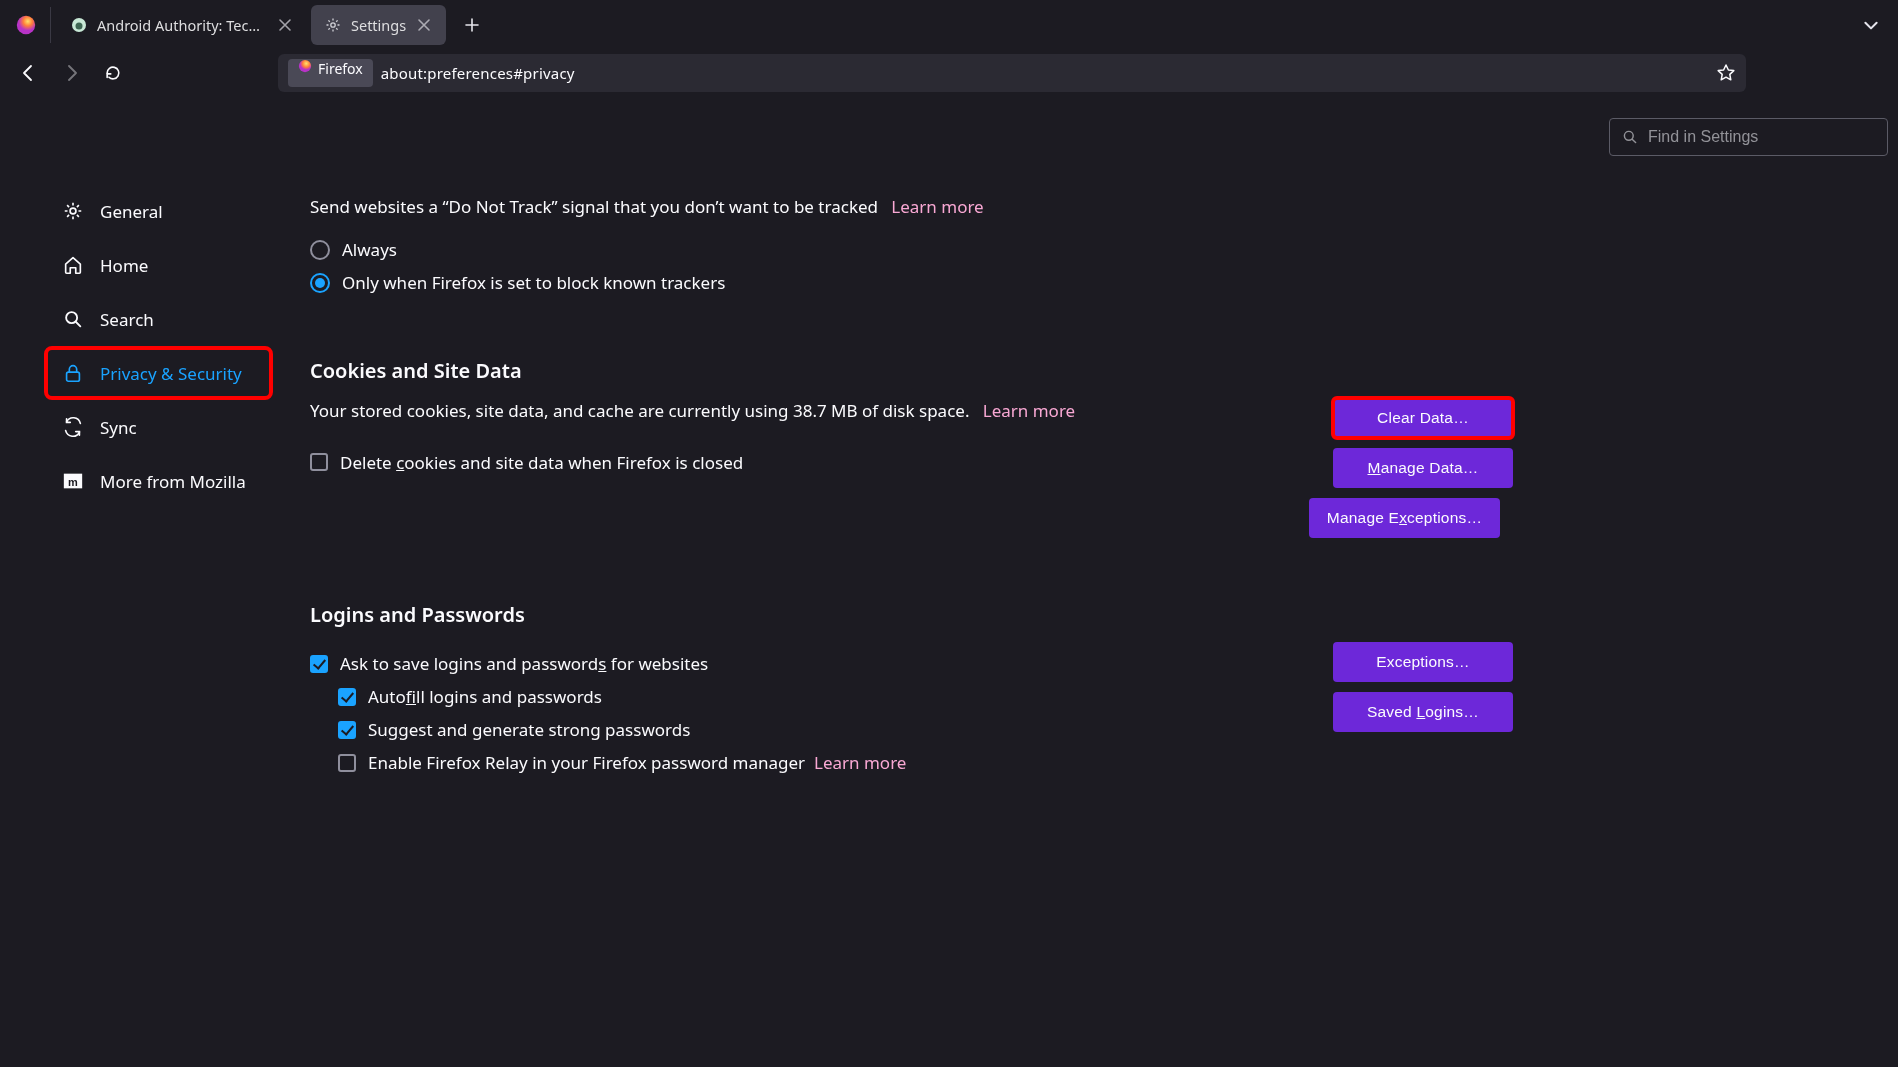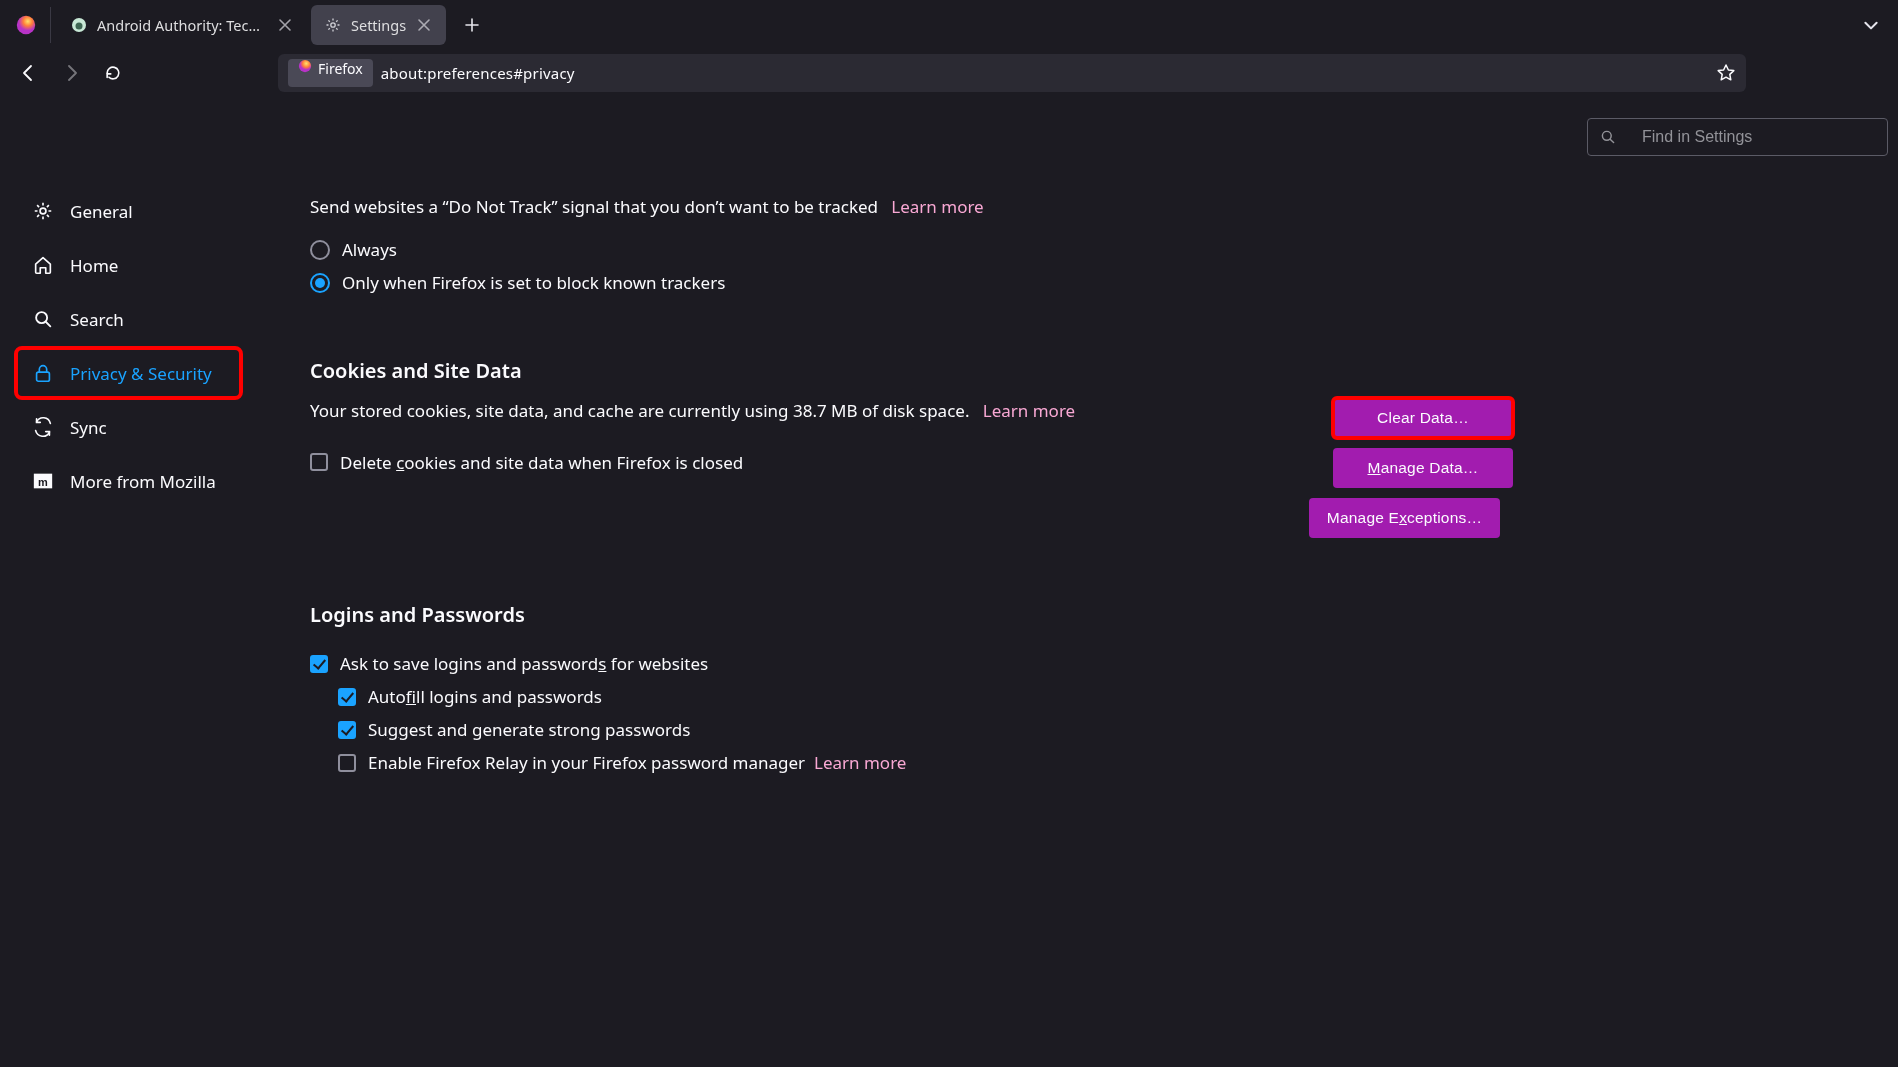--- a/index.html
+++ b/index.html
@@ -90,21 +90,21 @@
   color: #fbfbfe;
 }
 .url-text { font-size: 15px; color: #fbfbfe; letter-spacing: .2px; }
 .star { margin-left: auto; width:20px; height:20px; cursor:pointer; }
 
 
 .content { position: absolute; top: 96px; bottom: 0; left:0; right:0; display:flex; }
 
 .sidebar {
   width: 300px;
-  padding: 90px 0 0 16px;
+  padding: 90px 0 0 46px;
 }
 .nav-item {
   display: flex; align-items: center;
   height: 50px;
   padding: 0 10px 0 16px;
   gap: 16px;
   font-size: 17px;
   border-radius: 6px;
   margin-bottom: 4px;
   width: 225px;
@@ -119,27 +119,27 @@
 }
 
 .main {
   flex: 1;
   padding: 22px 385px 40px 10px;
   overflow-y: auto;
 }
 
 .searchbar {
   float: right;
-  width: 301px;
+  width: 279px;
   height: 38px;
   border: 1px solid #5b5b66;
   border-radius: 4px;
   display: flex; align-items: center;
   padding: 0 12px;
-  gap: 26px;
+  gap: 10px;
   margin-right: -375px;
 }
 .searchbar input {
   flex:1; background: transparent; border:0; outline:0;
   color:#fbfbfe; font-size:16px;
 }
 .searchbar input::placeholder { color:#929298; }
 
 .section { clear: both; margin-top: 100px; }
 .section + .section { margin-top: 63px; }
@@ -182,21 +182,21 @@
   border-width: 0 2.5px 2.5px 0;
   transform: rotate(40deg);
 }
 .underline-letter { text-decoration: underline; }
 
 .row-flex { display:flex; align-items:flex-start; }
 .row-flex > .text-col { flex: 1; padding-right: 40px; }
 .btn-col { display:flex; flex-direction:column; gap:10px; width: 180px; }
 
 .btn {
-  background: #a21caf;
+  background: #6d28d9;
   border: none;
   color: #fbfbfe;
   height: 40px;
   font-size: 15.5px;
   border-radius: 4px;
   cursor: pointer;
   letter-spacing: .2px;
   padding: 0 14px;
 }
 .btn.wide { width: 191px; }
@@ -445,16 +445,22 @@
               <span>Su</span><span class="underline-letter">g</span><span>gest and generate strong passwords</span>
             </span>
           </div>
           <div class="check-row indent">
             <span class="checkbox"></span>
             <span>
               <span>Enable Firefox Relay in your Firefox password manager</span>&nbsp;&nbsp;<a class="link">Learn more</a>
             </span>
           </div>
         </div>
+        <div class="btn-col">
+          <button class="btn">Exceptions…</button>
+          <button class="btn">
+            <span>Saved </span><span class="underline-letter">L</span><span>ogins…</span>
+          </button>
+        </div>
       </div>
     </div>
   </main>
 </div>
 
 </body></html>

